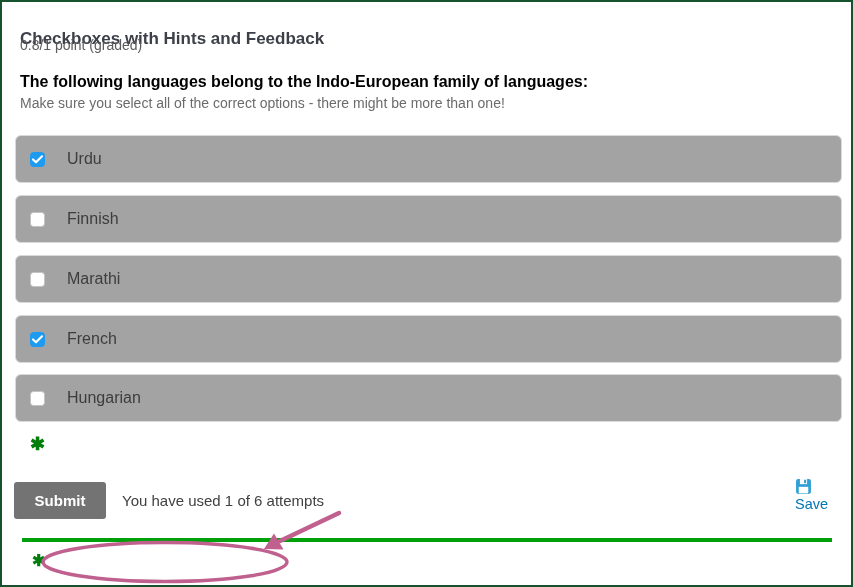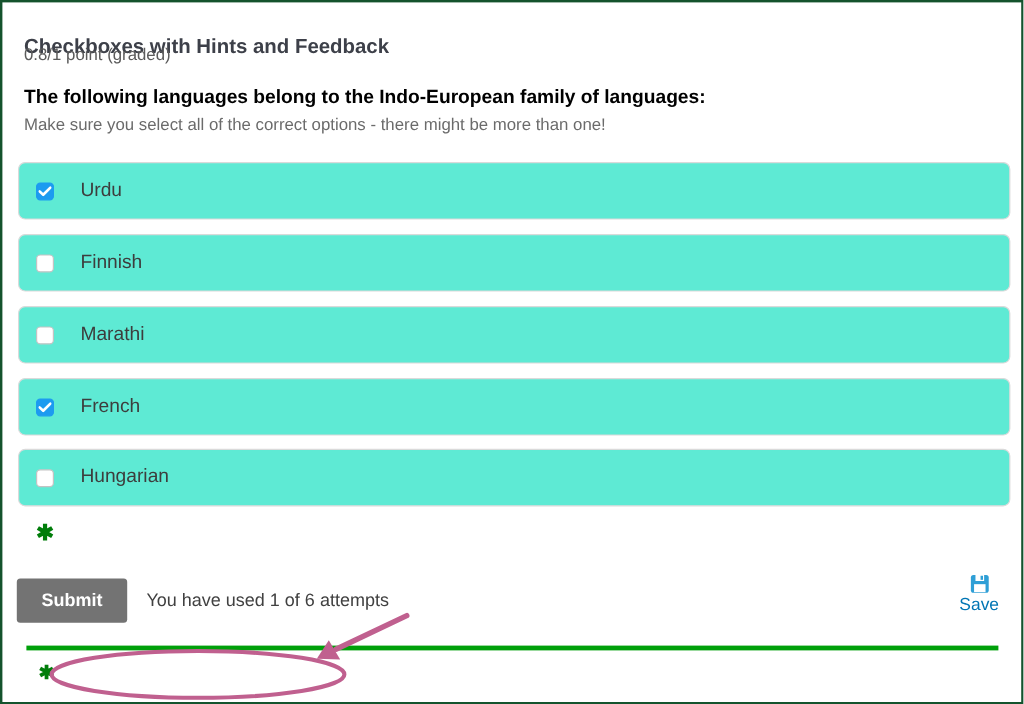--- a/index.html
+++ b/index.html
@@ -25,21 +25,21 @@
     position:absolute;left:18px;top:71px;
     font-size:16px;font-weight:700;color:#000000;
   }
   .hint{
     position:absolute;left:18px;top:93px;
     font-size:14px;color:#6b6b6b;
   }
   .choice-row{
     position:absolute;left:13px;right:9px;height:48px;
     border:1.5px solid #dadada;border-radius:6px;
-    background:#5eead4;box-sizing:border-box;
+    background:#a3a3a3;box-sizing:border-box;
     display:flex;align-items:center;
     cursor:pointer;
     text-align:center;
   }
   .choice-row .cb{
     width:15px;height:15px;margin-left:14px;flex:0 0 auto;
     border:1px solid #c3c3c3;border-radius:3.5px;
     background:#fff;box-sizing:border-box;
     display:flex;align-items:center;justify-content:center;
   }
@@ -59,21 +59,21 @@
     font-family:"Liberation Sans", sans-serif;
     cursor:pointer;
   }
   .attempts{
     position:absolute;left:120px;top:480px;height:37px;
     display:flex;align-items:center;
     font-size:15px;color:#414141;
   }
   .save-block{
     position:absolute;right:14px;top:476px;width:42px;
-    display:flex;flex-direction:column;align-items:center;
+    display:flex;flex-direction:column;
     cursor:pointer;text-decoration:none;
   }
   .save-block .save-label{
     font-size:14.5px;color:#0075b4;margin-top:1px;
   }
   .divider{
     position:absolute;left:20px;right:19px;top:536px;height:3.5px;
     background:#00a00a;
   }
   .asterisk-2{

